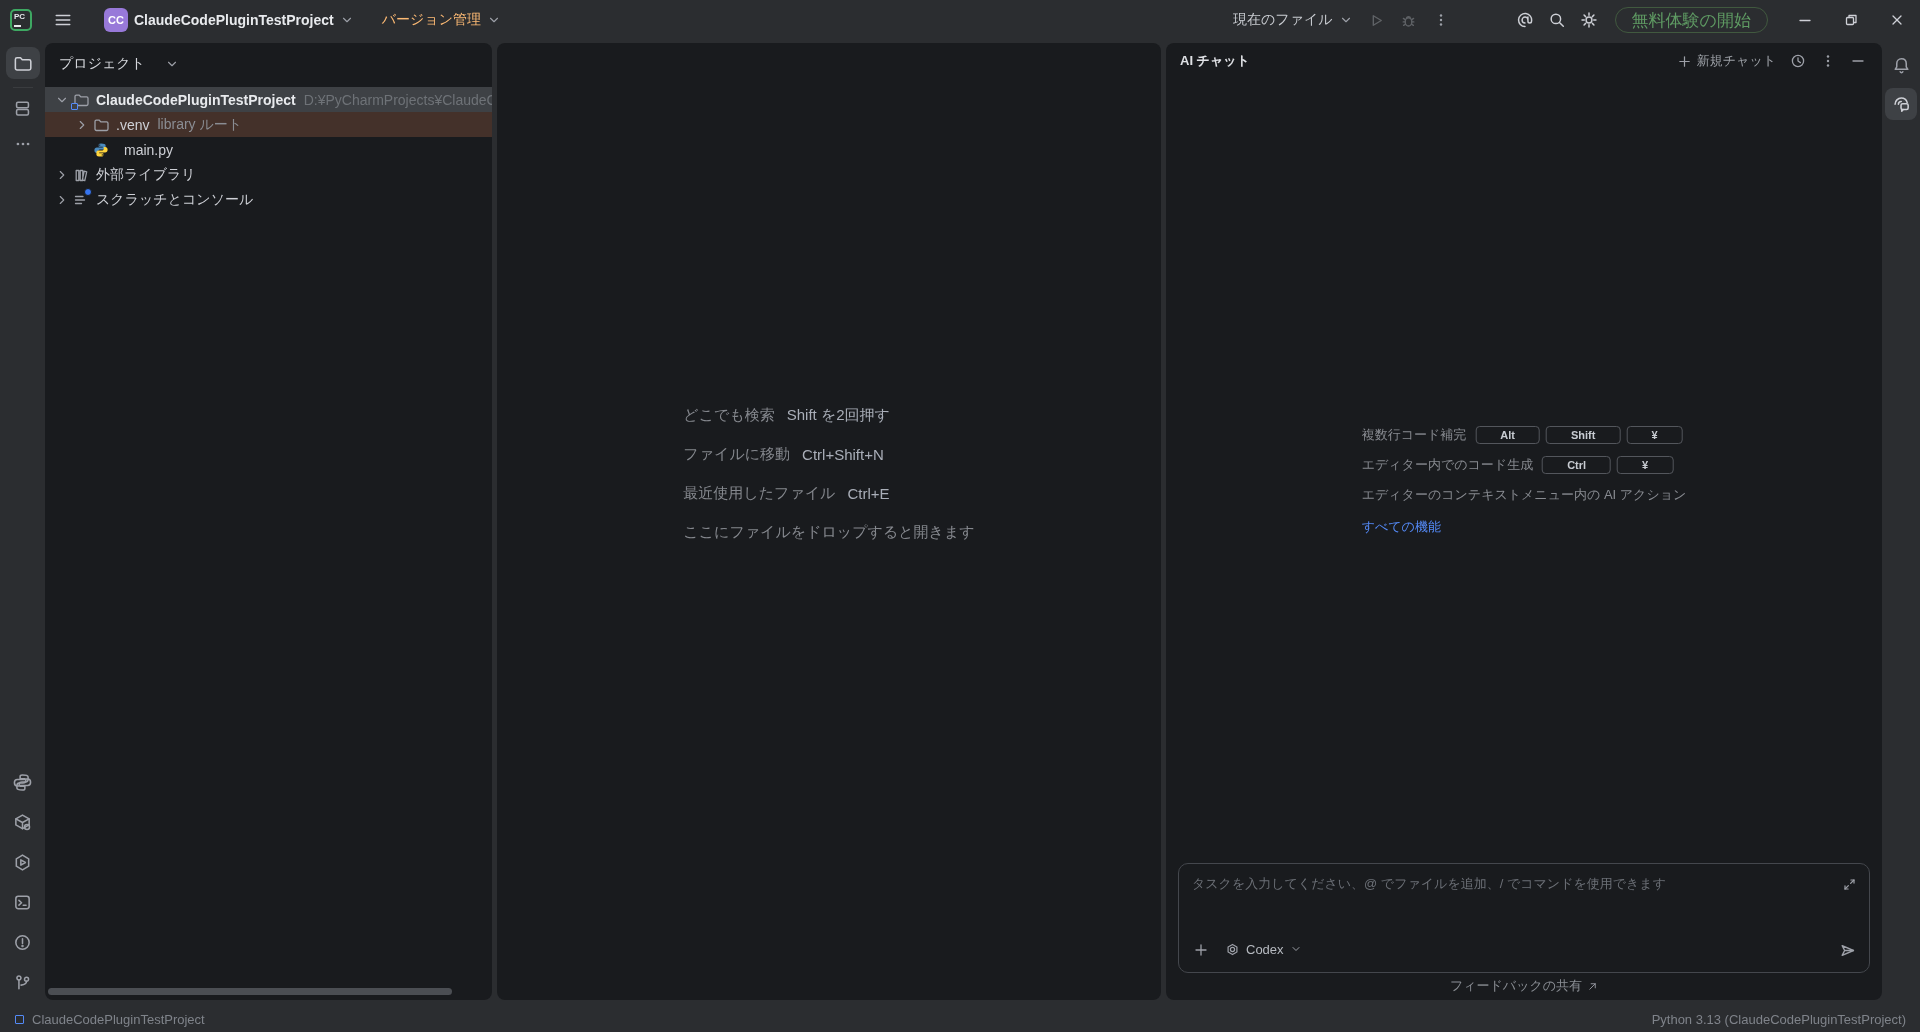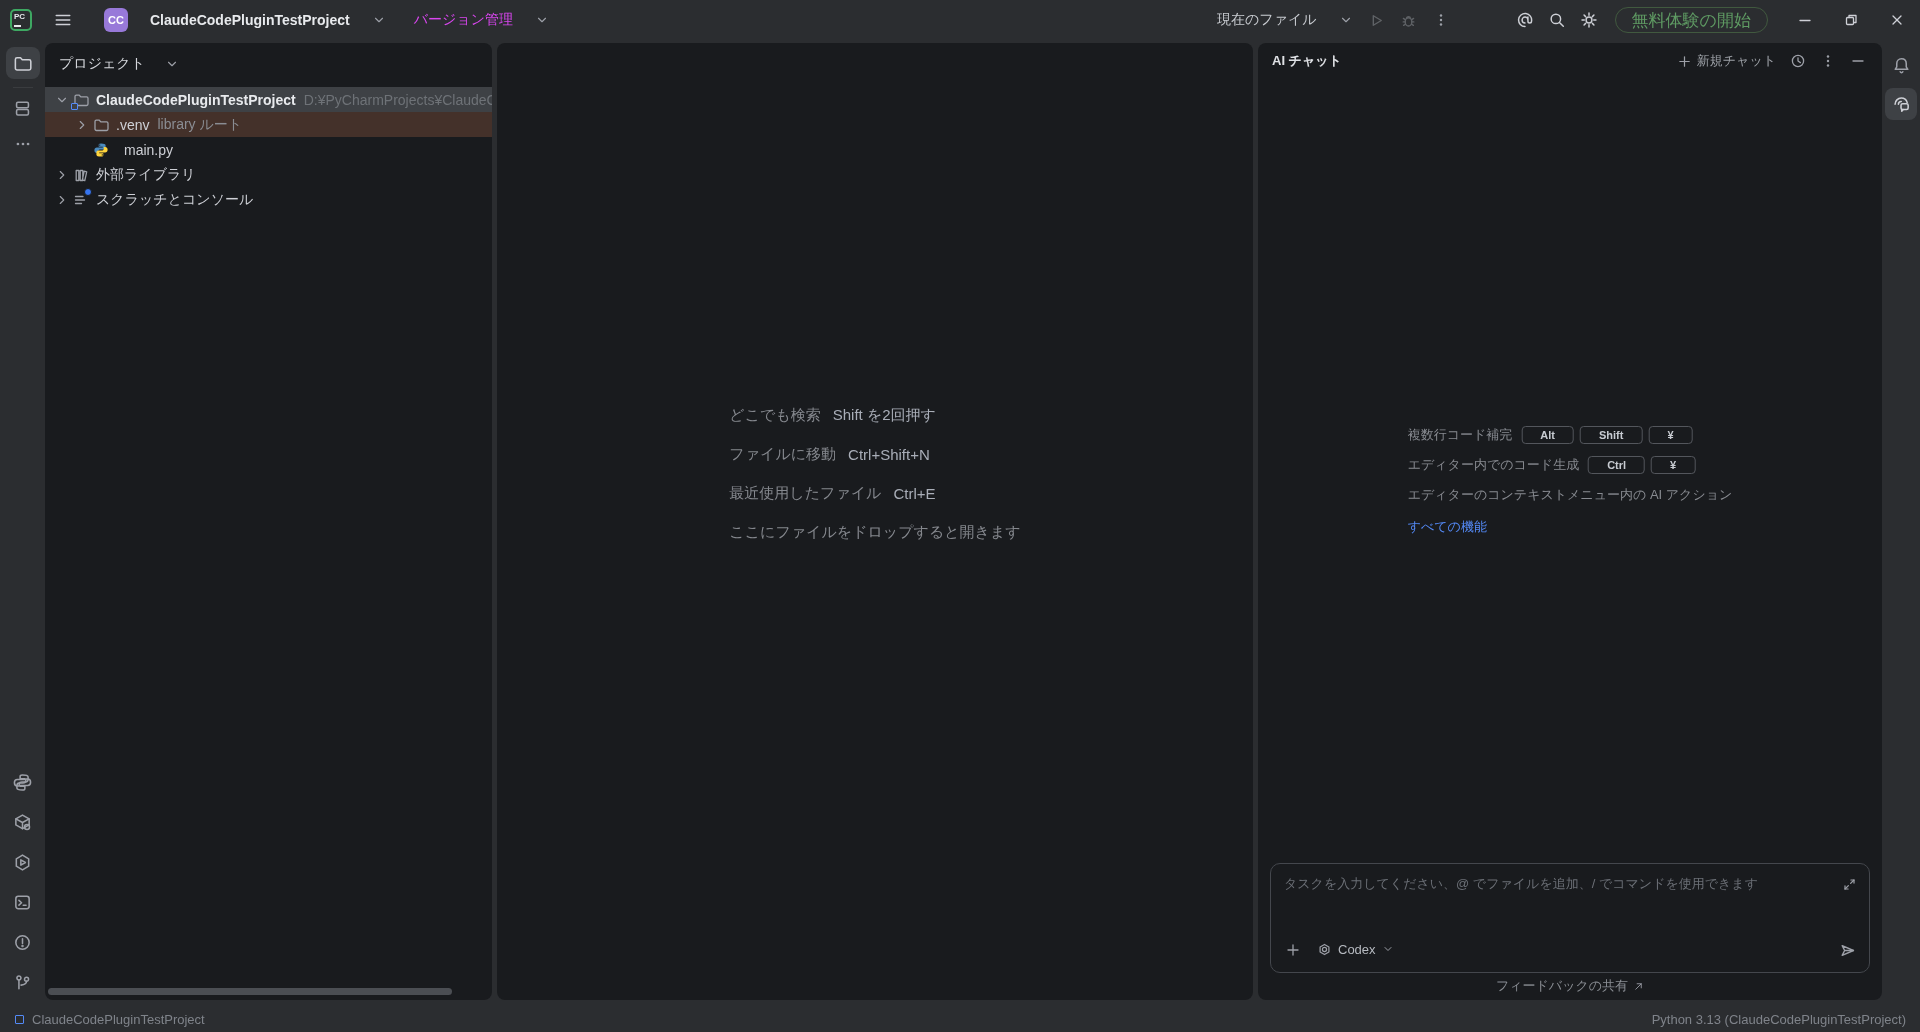--- a/index.html
+++ b/index.html
@@ -15,26 +15,26 @@
   svg { display:block; }
   .ico { stroke:#9da0a8; fill:none; stroke-width:1.3; stroke-linecap:round; stroke-linejoin:round; }
   .ico-dim { stroke:#5f6266; }
   .ico-bright { stroke:#ced0d6; }
 
   
   .titlebar { height:40px; display:flex; align-items:center; padding-left:10px; }
   .pc-logo { width:22px; height:22px; border:2px solid #3ea862; border-radius:5px; position:relative; flex:none; }
   .pc-logo .pc-txt { position:absolute; top:1px; left:2px; font-size:8px; font-weight:bold; color:#e8eaed; letter-spacing:0; }
   .pc-logo .pc-bar { position:absolute; left:2px; bottom:2px; width:7px; height:2px; background:#e8eaed; }
-  .tb-btn { height:32px; padding:0 8px; display:flex; align-items:center; gap:22px; border-radius:6px; cursor:default; }
+  .tb-btn { height:32px; padding:0 8px; display:flex; align-items:center; gap:6px; border-radius:6px; cursor:default; }
   .hamburger { margin-left:14px; }
   .cc-badge { width:24px; height:24px; border-radius:6px; background:#9879d9; color:#fff;
               font-size:11px; font-weight:bold; display:flex; align-items:center; justify-content:center; flex:none; }
   .proj-widget { margin-left:16px; font-weight:600; color:#e8eaed; }
-  .vcs-widget { margin-left:12px; color:#d946ef; }
+  .vcs-widget { margin-left:12px; color:#fdba74; }
   .tb-spacer { flex:1; }
   .runcfg { color:#c8cbd0; }
   .tb-icon-btn { width:32px; height:32px; display:flex; align-items:center; justify-content:center; border-radius:6px; }
   .trial-btn { height:26px; padding:0 16px; border:1px solid #41593f; border-radius:13px; color:#5f9b63;
                font-size:17px; display:flex; align-items:center; margin:0 14px 0 10px; background:transparent; }
   .win-btn { width:46px; height:40px; display:flex; align-items:center; justify-content:center; }
 
   
   .strip-left { position:absolute; left:0; top:40px; bottom:26px; width:45px;
                 display:flex; flex-direction:column; align-items:center; }
@@ -45,21 +45,21 @@
   .strip-div { width:20px; height:1px; background:#3a3c3f; margin:8px 0; }
   .strip-bottom { margin-top:auto; display:flex; flex-direction:column; align-items:center; gap:16px; padding-bottom:12px; }
   .strip-bottom .tool-btn { height:24px; }
 
   
   .main { position:absolute; left:45px; right:38px; top:40px; bottom:26px;
           display:flex; gap:5px; padding:3px 0 6px; }
   .island { background:#191b1e; border-radius:8px; position:relative; overflow:hidden; }
   .island.project { width:447px; }
   .island.editor { flex:1; display:flex; align-items:center; justify-content:center; }
-  .island.ai { width:624px; }
+  .island.ai { width:716px; }
 
   
   .pp-header { display:flex; align-items:center; gap:20px; padding:12px 14px 8px; color:#d5d7dc; }
   .tree { margin-top:6px; }
   .trow { height:25px; display:flex; align-items:center; white-space:nowrap; overflow:hidden; font-size:14px; color:#ced0d6; }
   .trow .tw { flex:none; width:22px; display:flex; justify-content:center; }
   .trow .ti { flex:none; margin-right:7px; position:relative; }
   .trow.lvl0 { padding-left:6px; }
   .trow.lvl1 { padding-left:26px; }
   .trow.lvl2 { padding-left:48px;gap:8px; }
@@ -81,21 +81,21 @@
   .hint-keys { color:#a9aeb8; margin-left:12px; }
 
   
   .ai-header { height:36px; display:flex; align-items:center; padding:0 12px 0 14px; }
   .ai-title { font-size:13px; font-weight:700; color:#dfe1e5; }
   .ai-header-right { margin-left:auto; display:flex; align-items:center; gap:6px; }
   .ai-hbtn { height:26px; display:flex; align-items:center; justify-content:center; gap:5px; padding:0 4px;
              border-radius:6px; color:#9ea2a8; font-size:13px; }
   .tips { position:absolute; top:377px; left:50%; transform:translateX(-50%); width:max-content; }
   .tip-row { height:30px; display:flex; align-items:center; font-size:13px; color:#888b91; white-space:nowrap; }
-  .kbd { display:inline-flex; align-items:center; height:18px; padding:0 18px; border:1px solid #53565c;
+  .kbd { display:inline-flex; align-items:center; height:18px; padding:0 24px; border:1px solid #53565c;
          border-radius:4px; color:#c8ccd2; font-size:11px; font-weight:700; margin-left:6px; }
   .kbd.first { margin-left:9px; }
   .tip-link { margin-top:8px; font-size:13px; color:#548af7; cursor:pointer; }
   .ai-input { position:absolute; left:12px; right:12px; bottom:27px; height:110px;
               border:1px solid #44474d; border-radius:10px; }
   .ai-input textarea { position:absolute; inset:0; background:transparent; border:none; resize:none; outline:none;
               padding:11px 40px 40px 13px; font-family:inherit; font-size:13px; color:#dfe1e5; }
   .ai-input textarea::placeholder { color:#6b6f76; }
   .expand-btn { position:absolute; top:8px; right:8px; width:24px; height:24px; display:flex; align-items:center; justify-content:center; }
   .input-toolbar { position:absolute; left:8px; right:8px; bottom:6px; height:30px; display:flex; }

